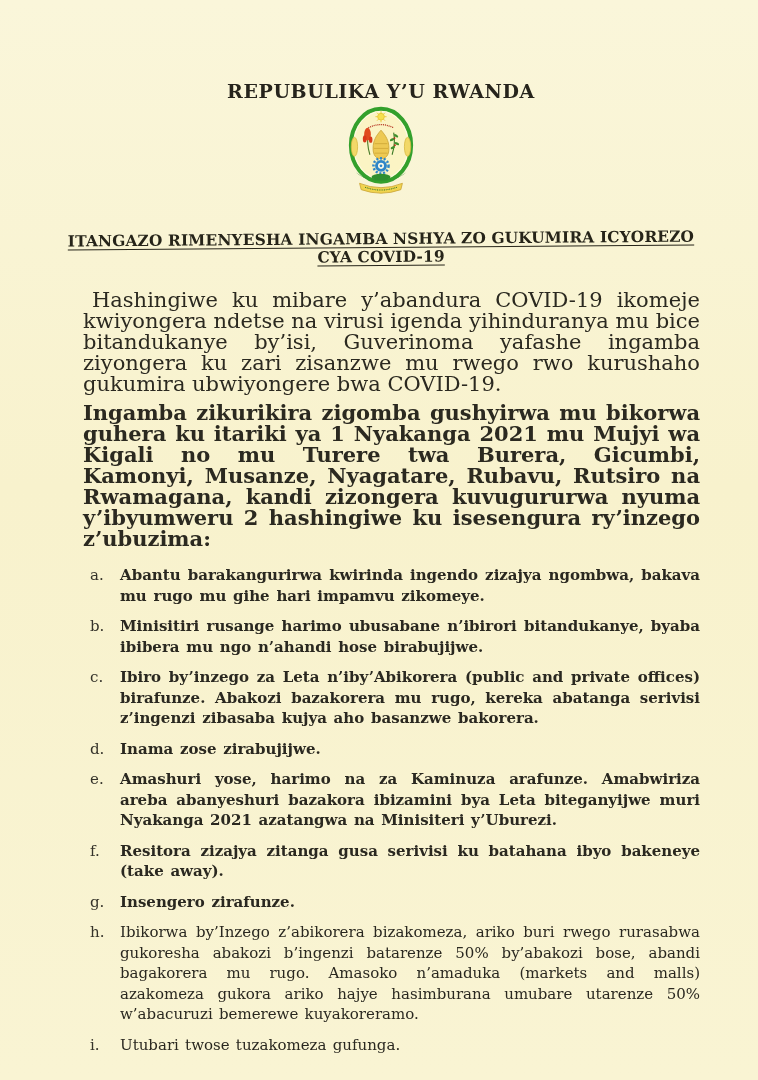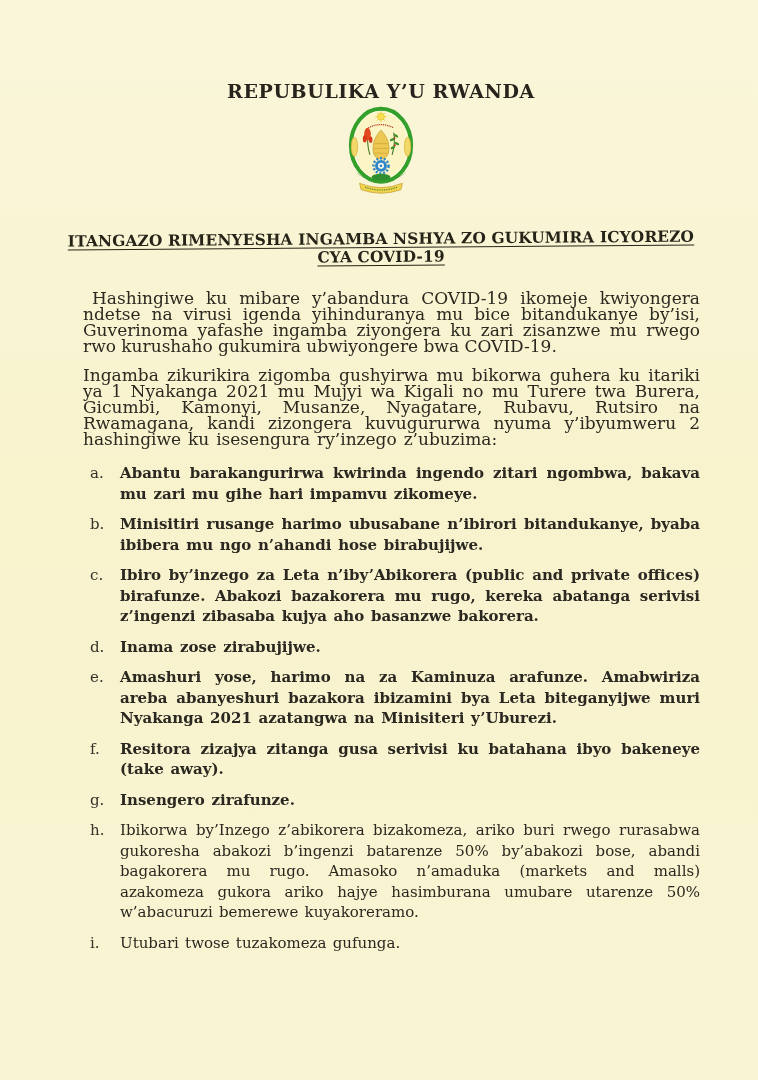--- a/index.html
+++ b/index.html
@@ -30,26 +30,26 @@
     margin-top:34px;
     text-align:center;
     font-size:15.4px;font-weight:bold;letter-spacing:.15px;
     text-decoration:underline;
     text-underline-offset:3px;
     transform:rotate(-0.45deg);
     color:#262419;
   }
   .para{
     margin:24px 0 0 21px;
-    font-size:17px;line-height:16px;
+    font-size:21px;line-height:21px;
     text-align:justify;
     color:#2b2920;
   }
   .para.indent{text-indent:9px;}
-  .para.bold{font-weight:normal;margin-top:13px;word-spacing:1.5px;}
+  .para.bold{font-weight:bold;margin-top:7px;word-spacing:1.5px;}
   .measures{margin:16px 0 0 0;padding:0;list-style:none;}
   .measure{
     display:flex;
     margin:0 0 10px 28px;
     font-size:15px;line-height:20.5px;
   }
   .measure .mlabel{
     flex:0 0 30px;
     font-weight:normal;color:#35332a;
   }
@@ -124,21 +124,21 @@
   <div class="doc-title">ITANGAZO RIMENYESHA INGAMBA NSHYA ZO GUKUMIRA ICYOREZO CYA COVID-19</div>
 
   <p class="para indent">Hashingiwe ku mibare y’abandura COVID-19 ikomeje kwiyongera ndetse na virusi igenda yihinduranya mu bice bitandukanye by’isi, Guverinoma yafashe ingamba ziyongera ku zari zisanzwe mu rwego rwo kurushaho gukumira  ubwiyongere bwa COVID-19.</p>
 
   <p class="para bold">Ingamba zikurikira zigomba gushyirwa mu bikorwa guhera ku itariki ya 1 Nyakanga 2021 mu Mujyi wa Kigali no mu Turere twa Burera, Gicumbi, Kamonyi, Musanze, Nyagatare, Rubavu, Rutsiro na Rwamagana, kandi zizongera kuvugururwa nyuma y’ibyumweru 2 hashingiwe ku isesengura ry’inzego z’ubuzima:</p>
 
   <ol class="measures">
     <li class="measure bold">
       <span class="mlabel">a.</span>
       <span class="mbody">
-        <span class="block">Abantu barakangurirwa kwirinda ingendo zitari ngombwa, bakava mu zari mu gihe hari impamvu zikomeye.</span>
+        <span class="block">Abantu barakangurirwa kwirinda ingendo zizajya ngombwa, bakava mu rugo mu gihe hari impamvu zikomeye.</span>
       </span>
     </li>
     <li class="measure bold">
       <span class="mlabel">b.</span>
       <span class="mbody">Minisitiri rusange harimo ubusabane n’ibirori bitandukanye, byaba ibibera mu ngo n’ahandi hose birabujijwe.</span>
     </li>
     <li class="measure bold">
       <span class="mlabel">c.</span>
       <span class="mbody">Ibiro by’inzego za Leta n’iby’Abikorera (public and private offices) birafunze. Abakozi bazakorera mu rugo, kereka abatanga serivisi z’ingenzi zibasaba kujya aho basanzwe bakorera.</span>
     </li>

